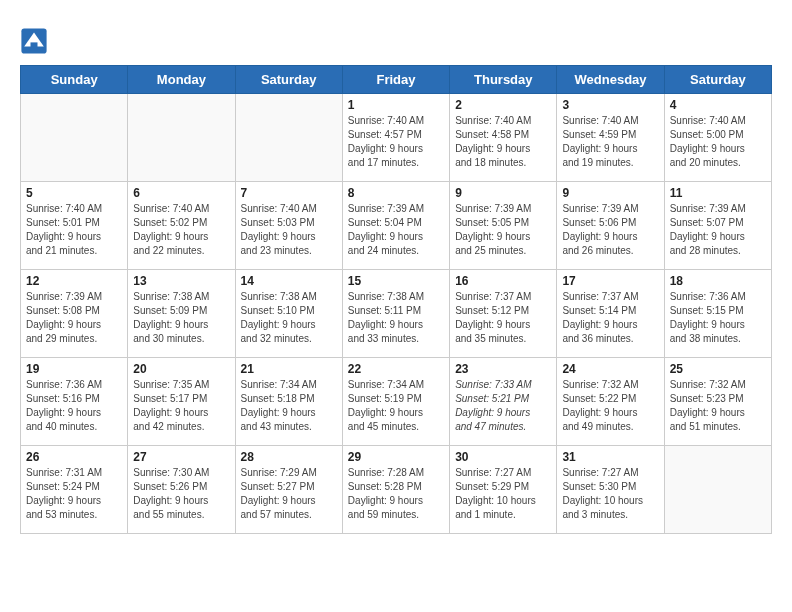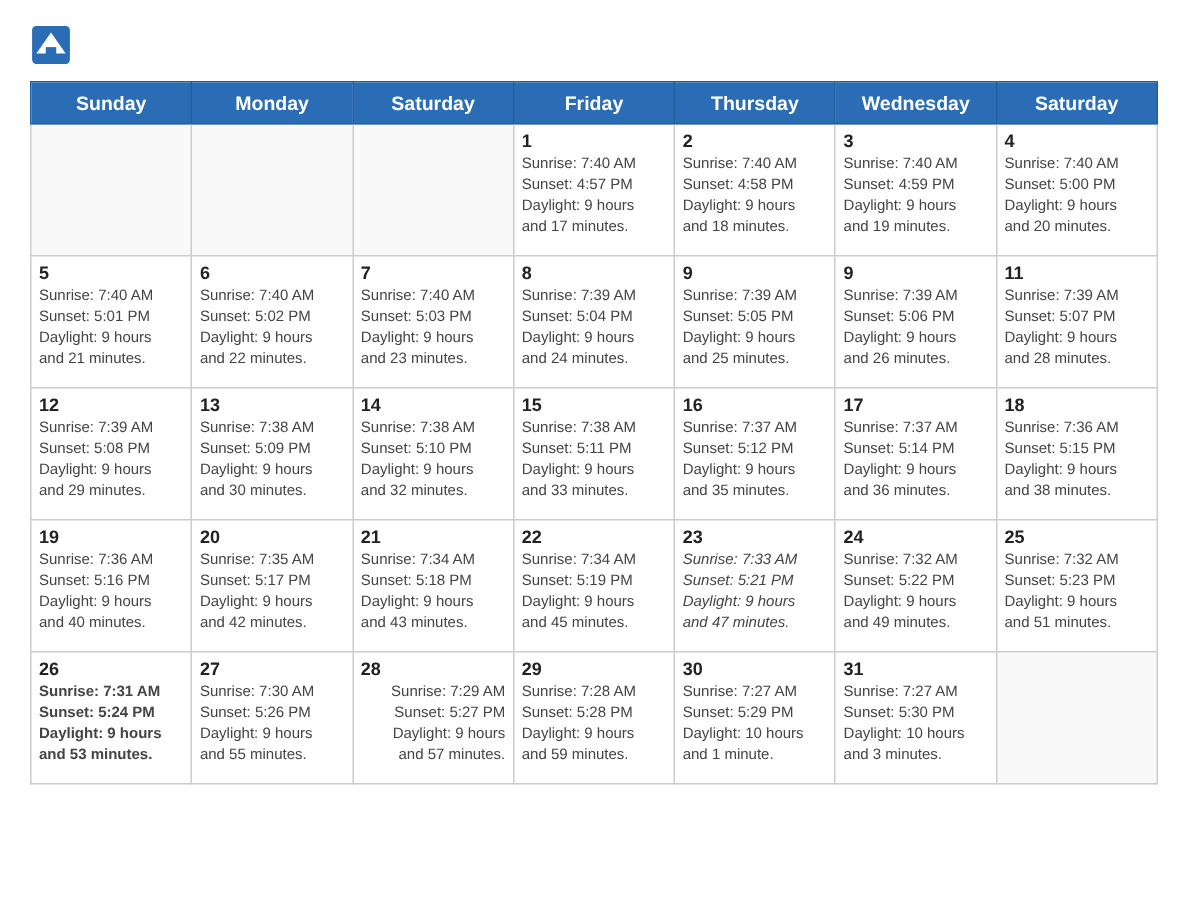--- a/index.html
+++ b/index.html
@@ -4,21 +4,21 @@
   <style>
     * { box-sizing: border-box; margin: 0; padding: 0; }
     body {
       font-family: Arial, Helvetica, sans-serif;
       background: #fff;
       width: 792px;
       min-height: 612px;
     }
     .page {
       width: 792px;
-      padding: 16px 20px 16px 20px;
+      padding: 27px 20px 16px 20px;
     }
     .header {
       display: flex;
       justify-content: space-between;
       align-items: flex-start;
       margin-bottom: 10px;
     }
     .logo {
       display: flex;
       align-items: center;
@@ -314,35 +314,35 @@
             <span class="day-num">25</span>
             <div class="day-info" style="white-space: pre-line;">Sunrise: 7:32 AM
 Sunset: 5:23 PM
 Daylight: 9 hours
 and 51 minutes.</div>
           </td>
         </tr>
         <tr class="week-row">
           <td>
             <span class="day-num">26</span>
-            <div class="day-info" style="white-space: pre-line; font-weight: bold;">Sunrise: 7:31 AM
+            <div class="day-info" style="white-space: pre-line;">Sunrise: 7:31 AM
 Sunset: 5:24 PM
 Daylight: 9 hours
 and 53 minutes.</div>
           </td>
           <td>
             <span class="day-num">27</span>
             <div class="day-info" style="white-space: pre-line;">Sunrise: 7:30 AM
 Sunset: 5:26 PM
 Daylight: 9 hours
 and 55 minutes.</div>
           </td>
           <td>
             <span class="day-num">28</span>
-            <div class="day-info" style="white-space: pre-line; text-align: right;">Sunrise: 7:29 AM
+            <div class="day-info" style="white-space: pre-line;">Sunrise: 7:29 AM
 Sunset: 5:27 PM
 Daylight: 9 hours
 and 57 minutes.</div>
           </td>
           <td>
             <span class="day-num">29</span>
             <div class="day-info" style="white-space: pre-line;">Sunrise: 7:28 AM
 Sunset: 5:28 PM
 Daylight: 9 hours
 and 59 minutes.</div>

